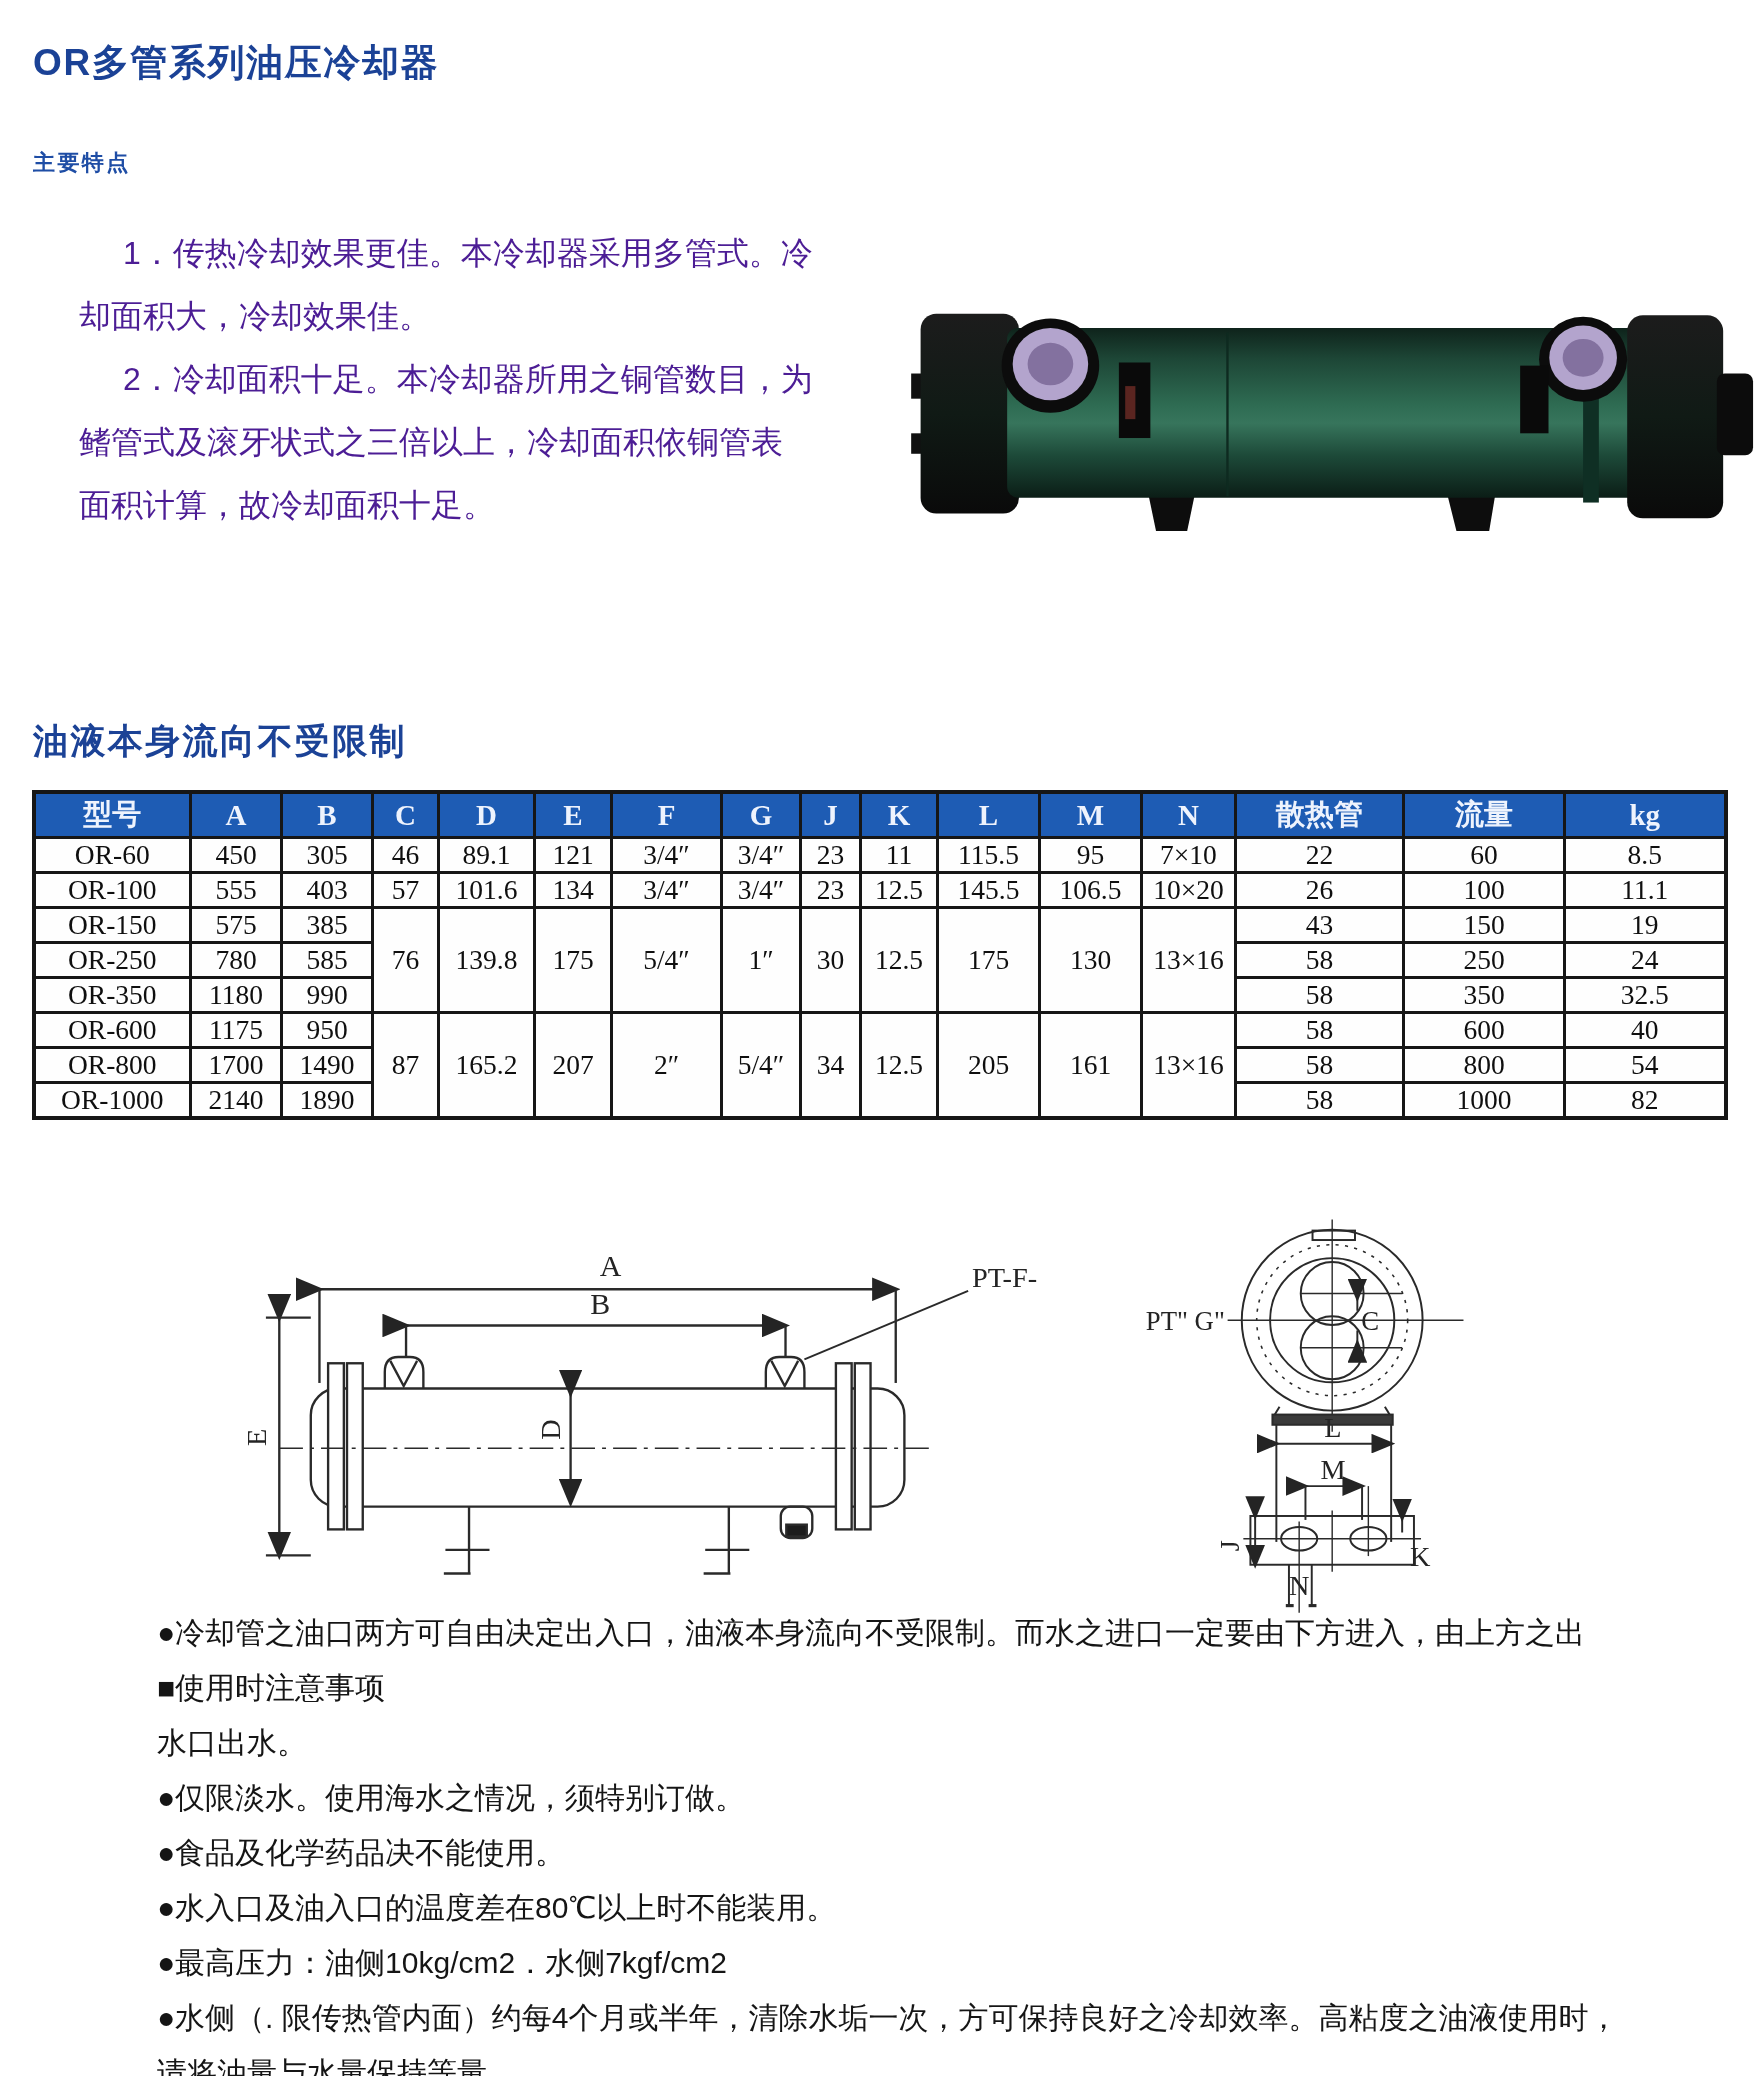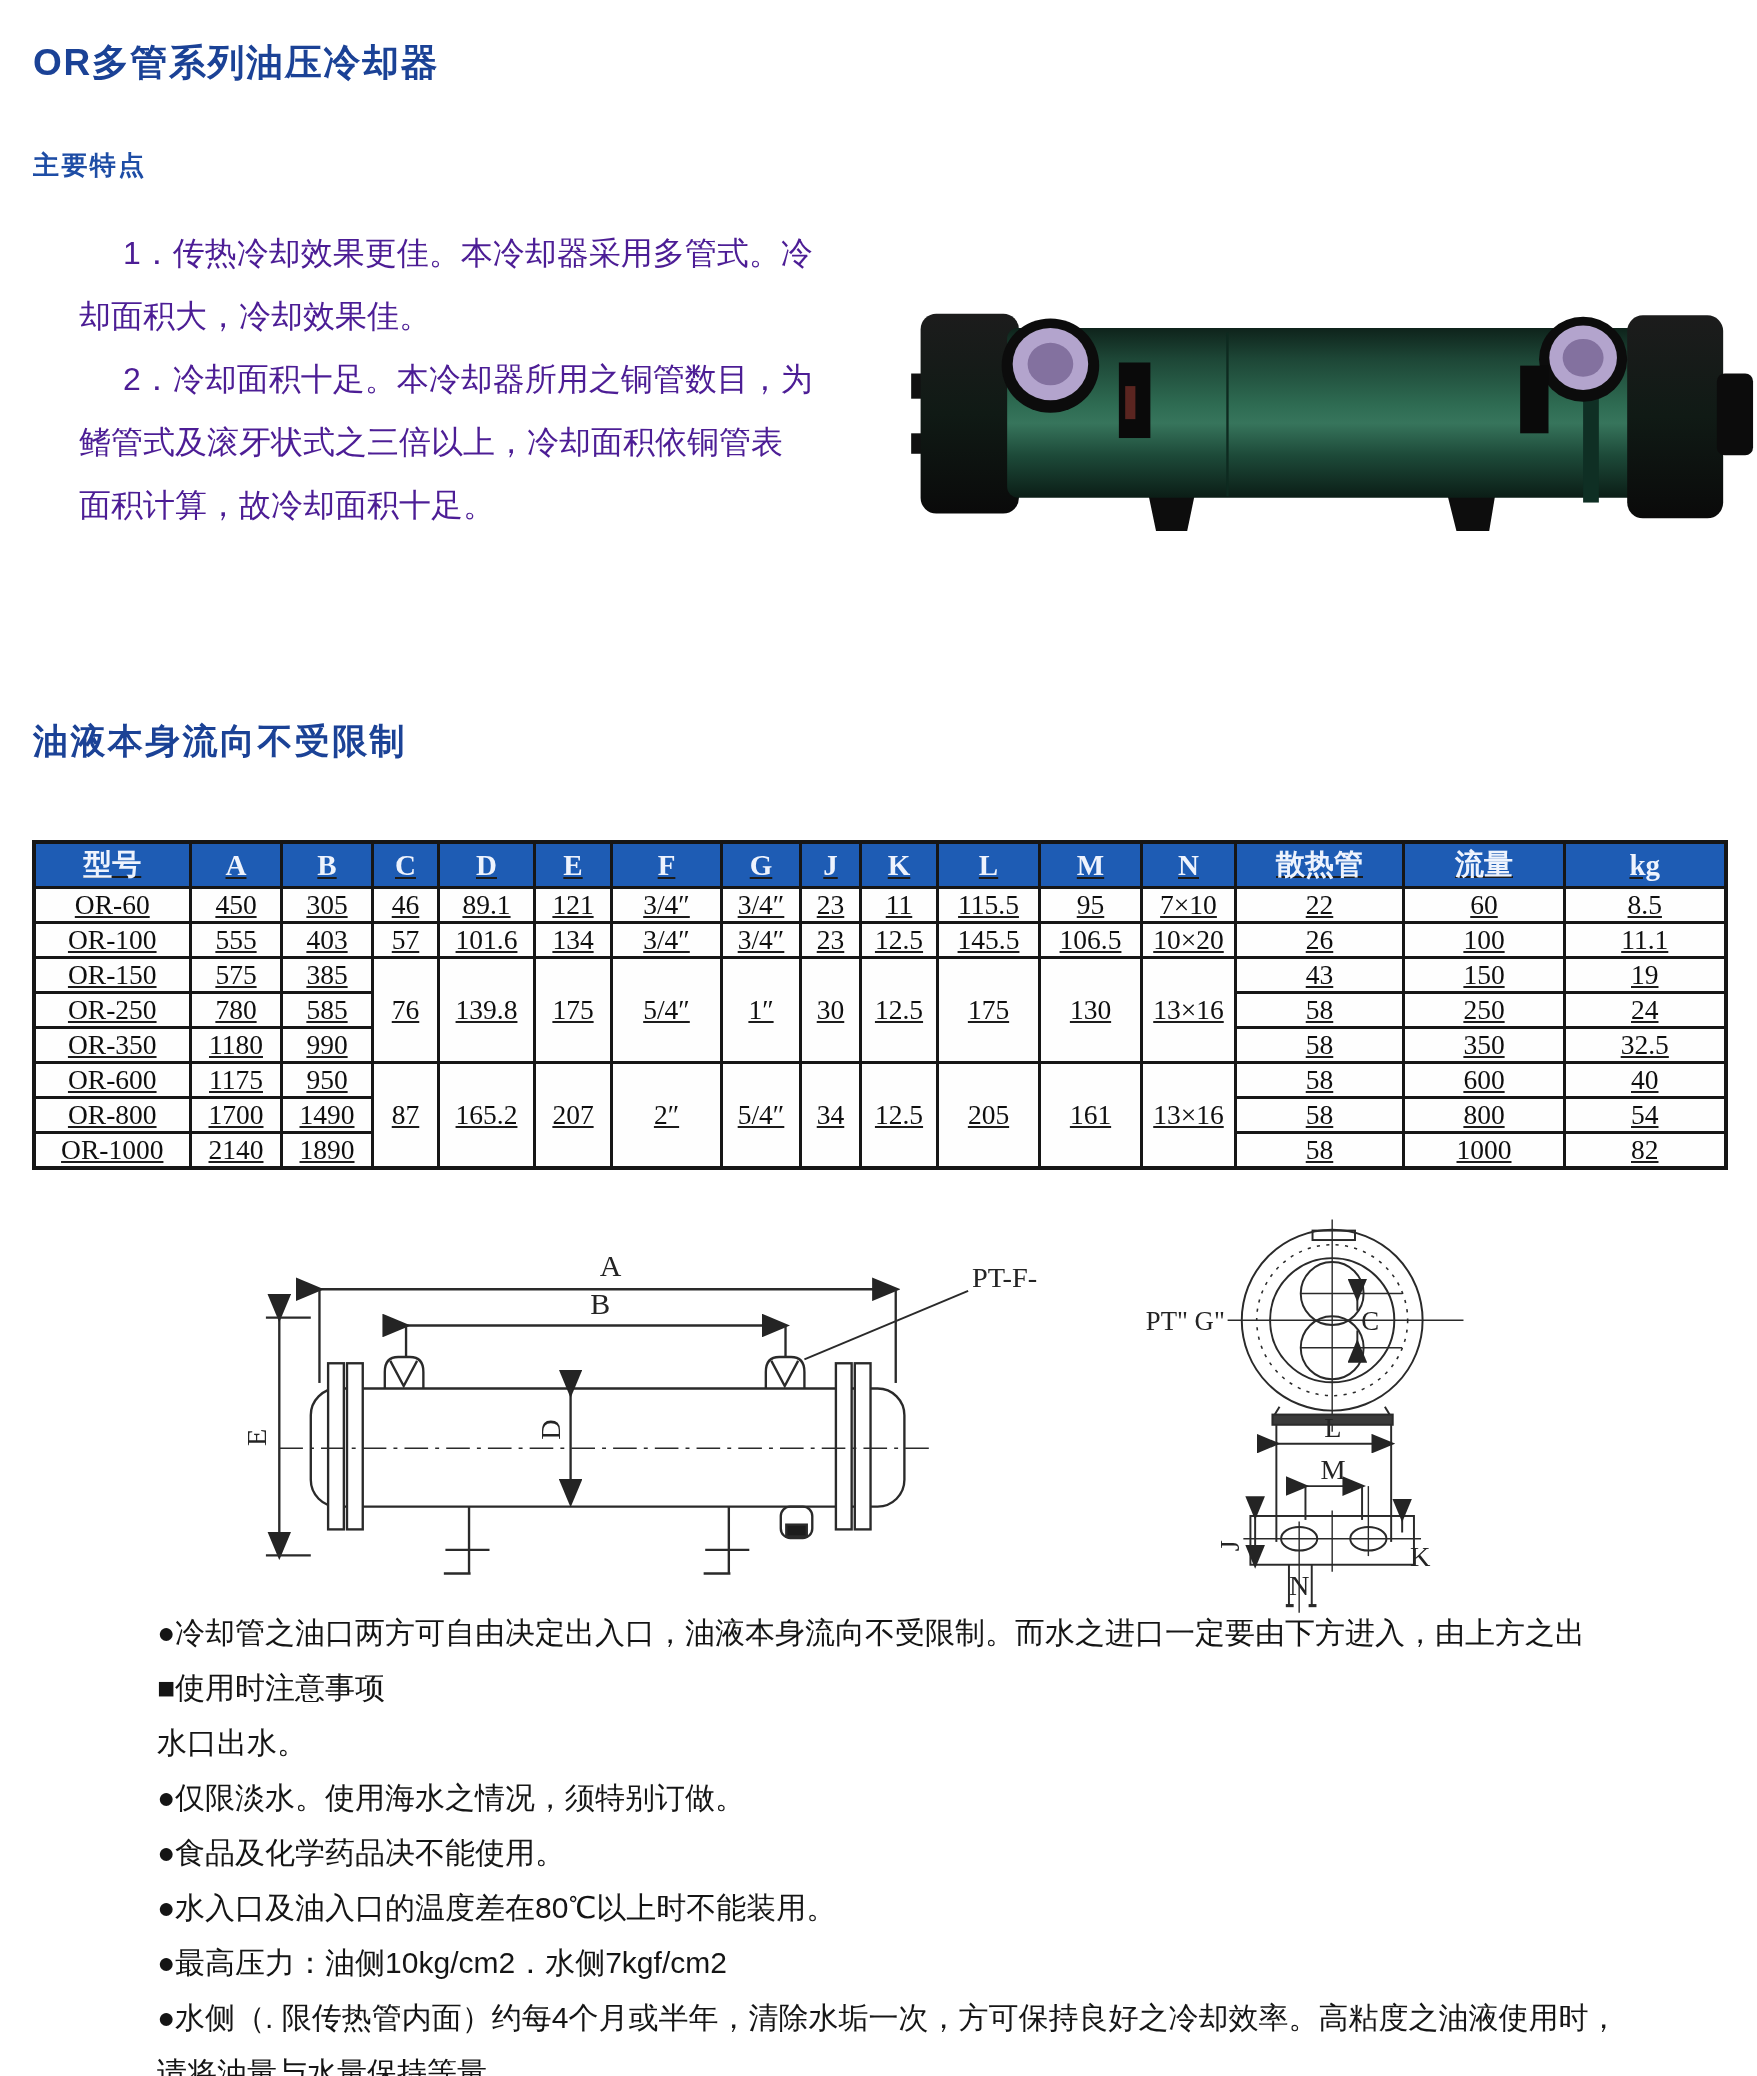--- a/index.html
+++ b/index.html
@@ -1,28 +1,28 @@
 <!DOCTYPE html>
 <html style="font-size:12.6px"><head>
 <meta charset="utf-8">
 <style>
   html,body{margin:0;padding:0;background:#e8e8e8;}
   .page{position:relative;width:1757px;height:2077px;background:#ffffff;overflow:hidden;
         font-family:"Liberation Sans",sans-serif;color:#1c1c1c;}
   .doc-title{position:absolute;left:33px;top:38px;font-size:37px;font-weight:bold;
              color:#1b4296;letter-spacing:1.6px;}
   .sec-head{position:absolute;font-weight:bold;color:#1e4da5;letter-spacing:2.4px;}
-  .feat-head{left:33px;top:148px;font-size:26px;}
+  .feat-head{left:33px;top:148px;font-size:22px;}
   .model-head{left:33px;top:718px;font-size:35px;color:#1b4296;}
   .features{position:absolute;left:79px;top:222px;width:818px;font-size:32px;
             line-height:63px;color:#4c1d95;font-weight:500;}
   .fline{white-space:nowrap;}
   .fline.ind{padding-left:44px;}
   .photo{position:absolute;left:897px;top:301px;width:860px;height:230px;}
-  .tablewrap{position:absolute;left:31.5px;top:840px;width:1400px;text-decoration:underline;}
+  .tablewrap{position:absolute;left:31.5px;top:790px;width:1400px;}
   table.spec{border-collapse:collapse;width:1693px;table-layout:fixed;
              font-family:"Liberation Serif",serif;border:4.7px solid #161616;}
   table.spec th{background:#1e5cb4;color:#eef3fd;font-size:29px;font-weight:bold;
                 height:42px;border:3.1px solid #161616;padding:0;}
   table.spec td{font-size:27.5px;color:#0f0f0f;text-align:center;height:32px;
                 border:3.1px solid #161616;padding:0 1.6px;background:#fefefe;}
   .drawing{position:absolute;}
   .d-left{left:236px;top:1216px;}
   .d-right{left:1125px;top:1196px;}
   svg text{font-family:"Liberation Serif",serif;fill:#242424;}

